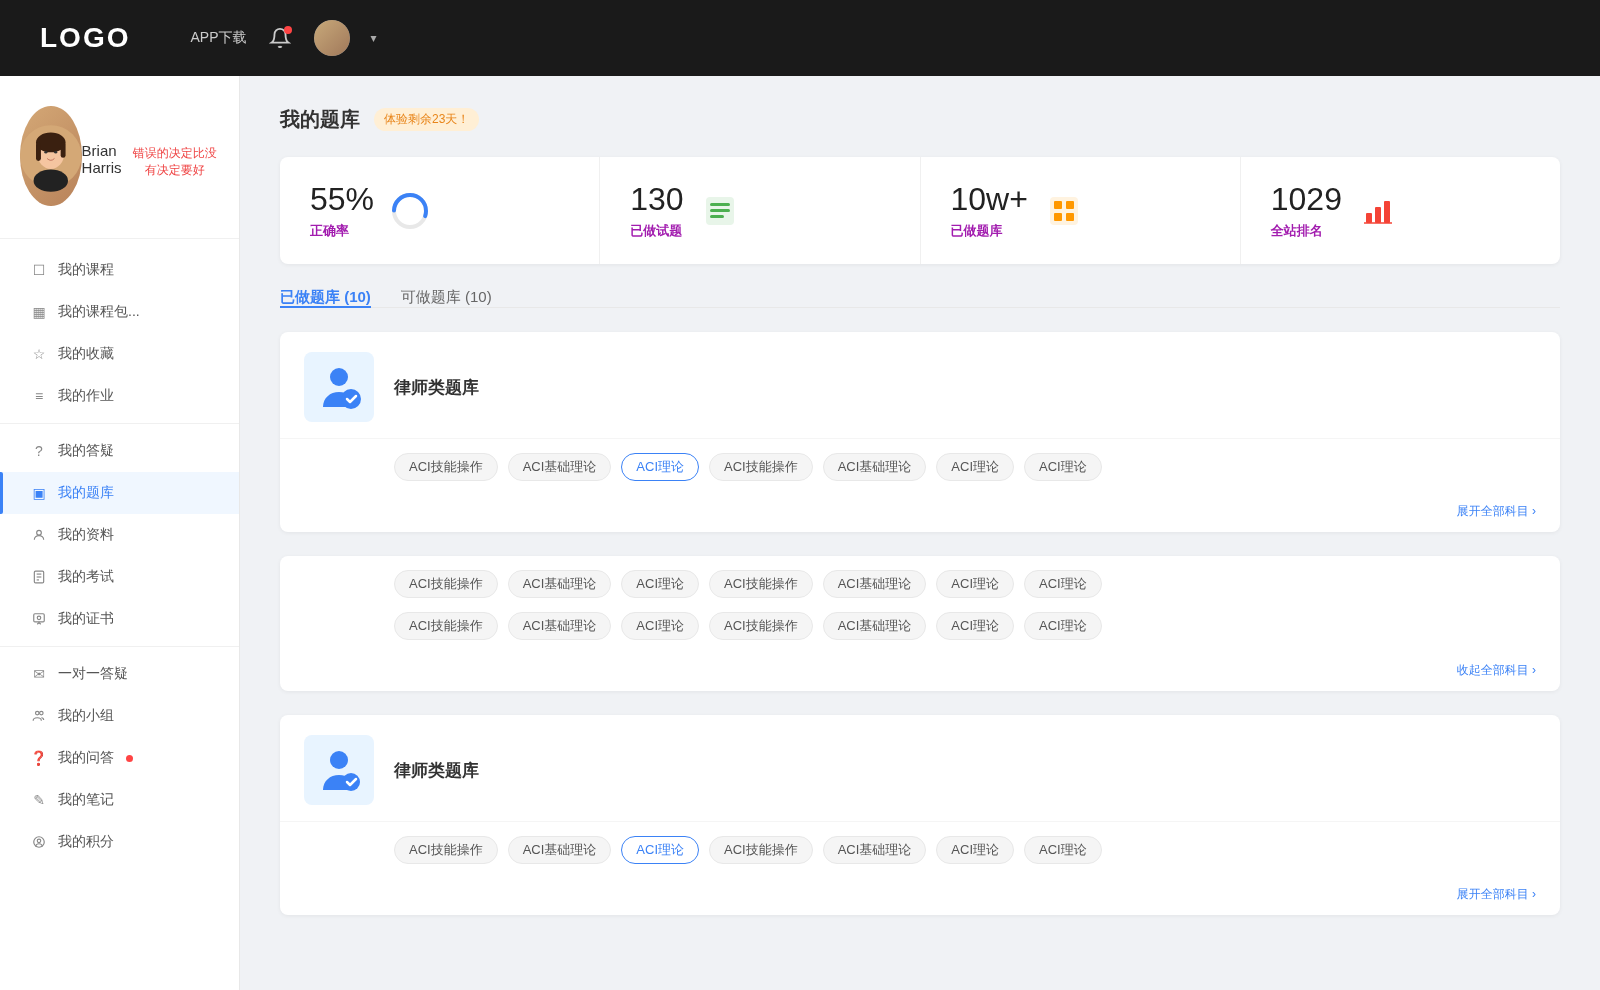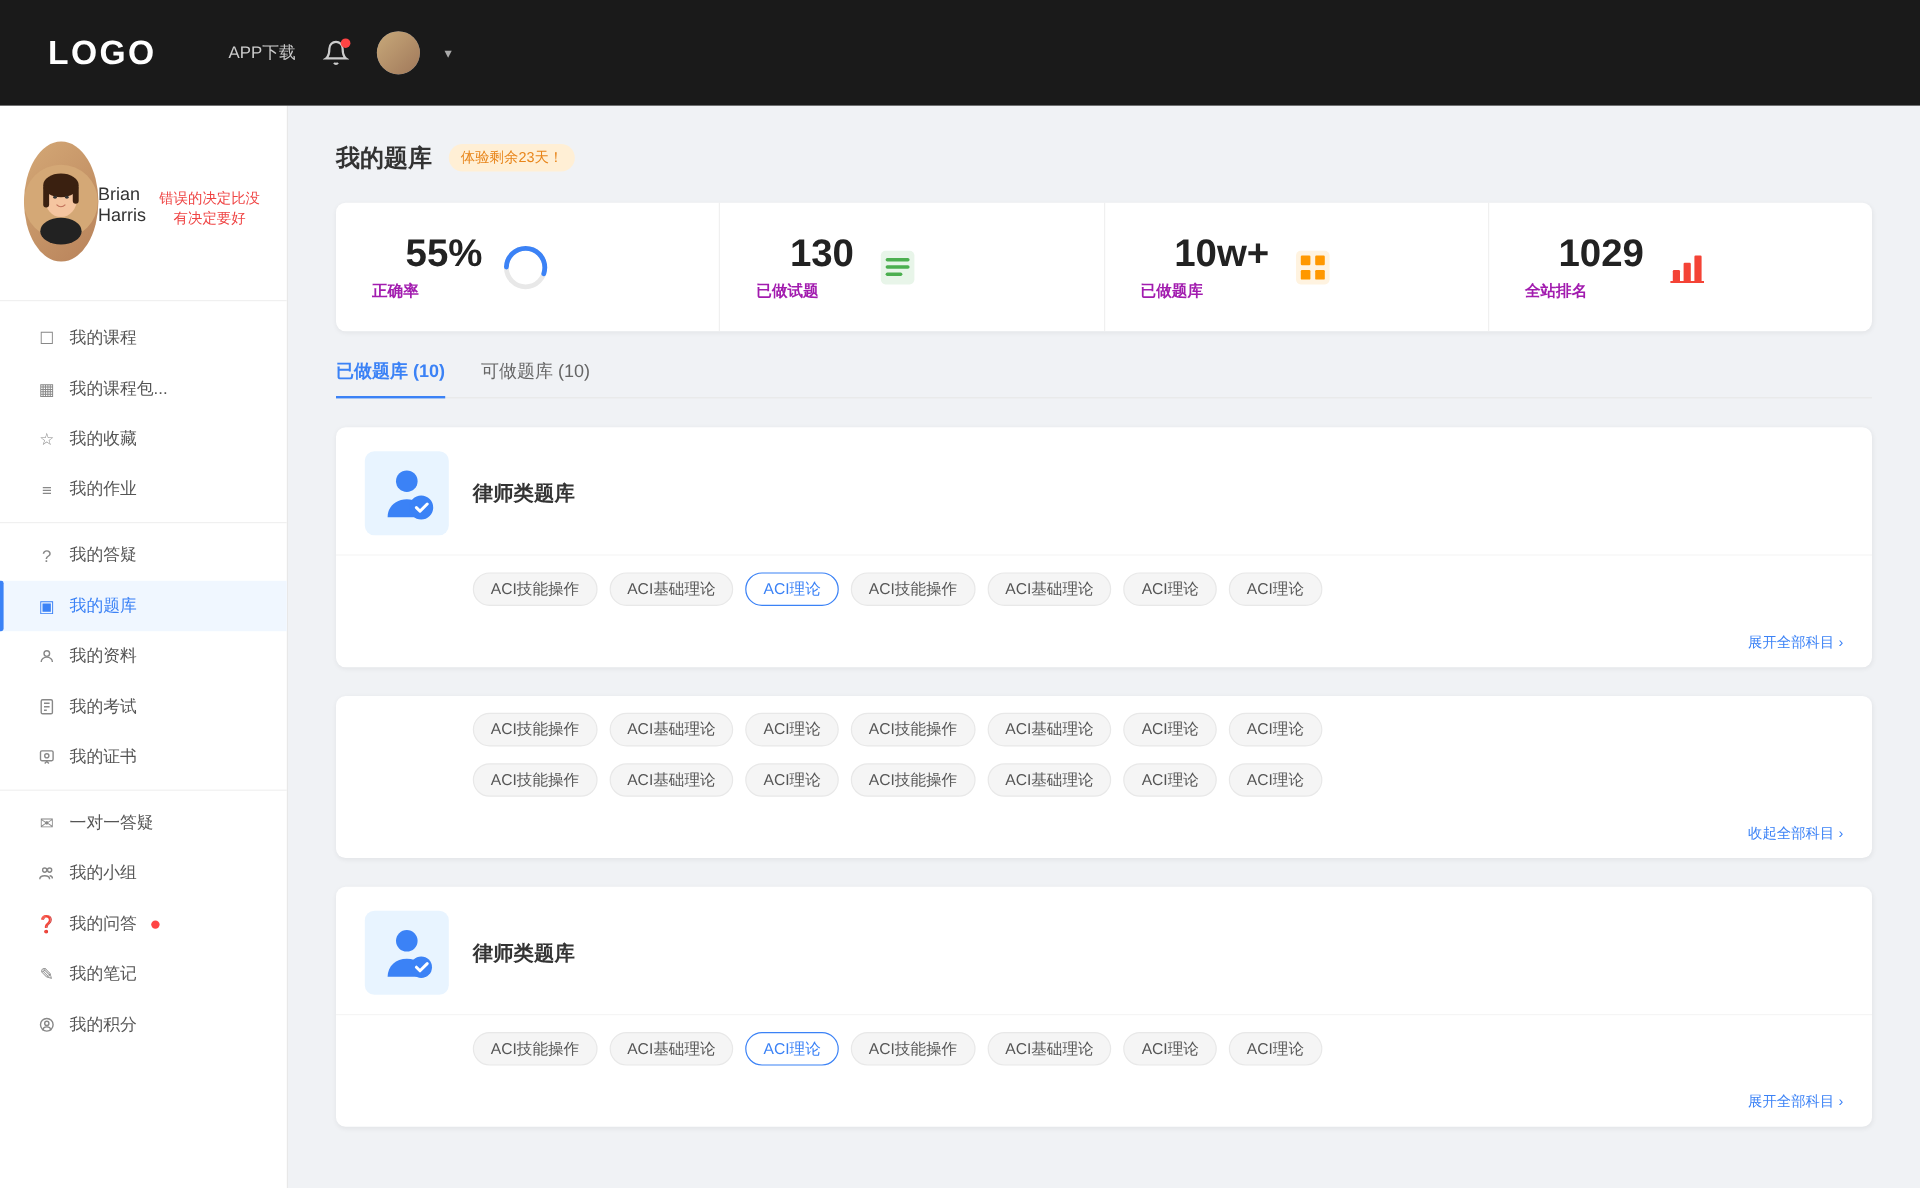--- a/index.html
+++ b/index.html
@@ -1,21 +1,21 @@
 <!DOCTYPE html>
 <html><head>
   <meta charset="utf-8">
   <style>
     * { box-sizing: border-box; margin: 0; padding: 0; }
     body { font-family: 'PingFang SC', 'Microsoft YaHei', sans-serif; background: #f0f2f5; min-height: 990px; }
 
     
     .navbar {
       background: #1a1a1a;
-      height: 88px;
+      height: 76px;
       display: flex;
       align-items: center;
       padding: 0 40px;
       position: relative;
     }
     .navbar-logo {
       color: white;
       font-size: 28px;
       font-weight: bold;
       margin-right: 60px;
@@ -200,23 +200,22 @@
       flex: 1;
       padding: 24px 30px;
       border-right: 1px solid #f0f0f0;
       display: flex;
       align-items: center;
       gap: 16px;
     }
     .stat-item:last-child { border-right: none; }
     .stat-number {
       font-size: 32px;
-      font-weight: 700;
+      font-weight: 400;
       color: #222;
-      margin-left: 28px;
     }
     .stat-label {
       font-size: 13px;
       color: #a21caf;
       margin-top: 4px;
       font-weight: bold;
     }
     .stat-icon {
       width: 40px; height: 40px;
       display: flex; align-items: center; justify-content: center;
@@ -226,21 +225,20 @@
     
     .tabs-bar {
       display: flex;
       gap: 30px;
       margin-bottom: 20px;
       border-bottom: 1px solid #e8e8e8;
     }
     .tab {
       font-size: 15px;
       color: #666;
-      padding-bottom: 12px;
       cursor: pointer;
       position: relative;
     }
     .tab.active {
       color: #3b82f6;
       font-weight: 600;
     }
     .tab.active::after {
       content: '';
       position: absolute;

